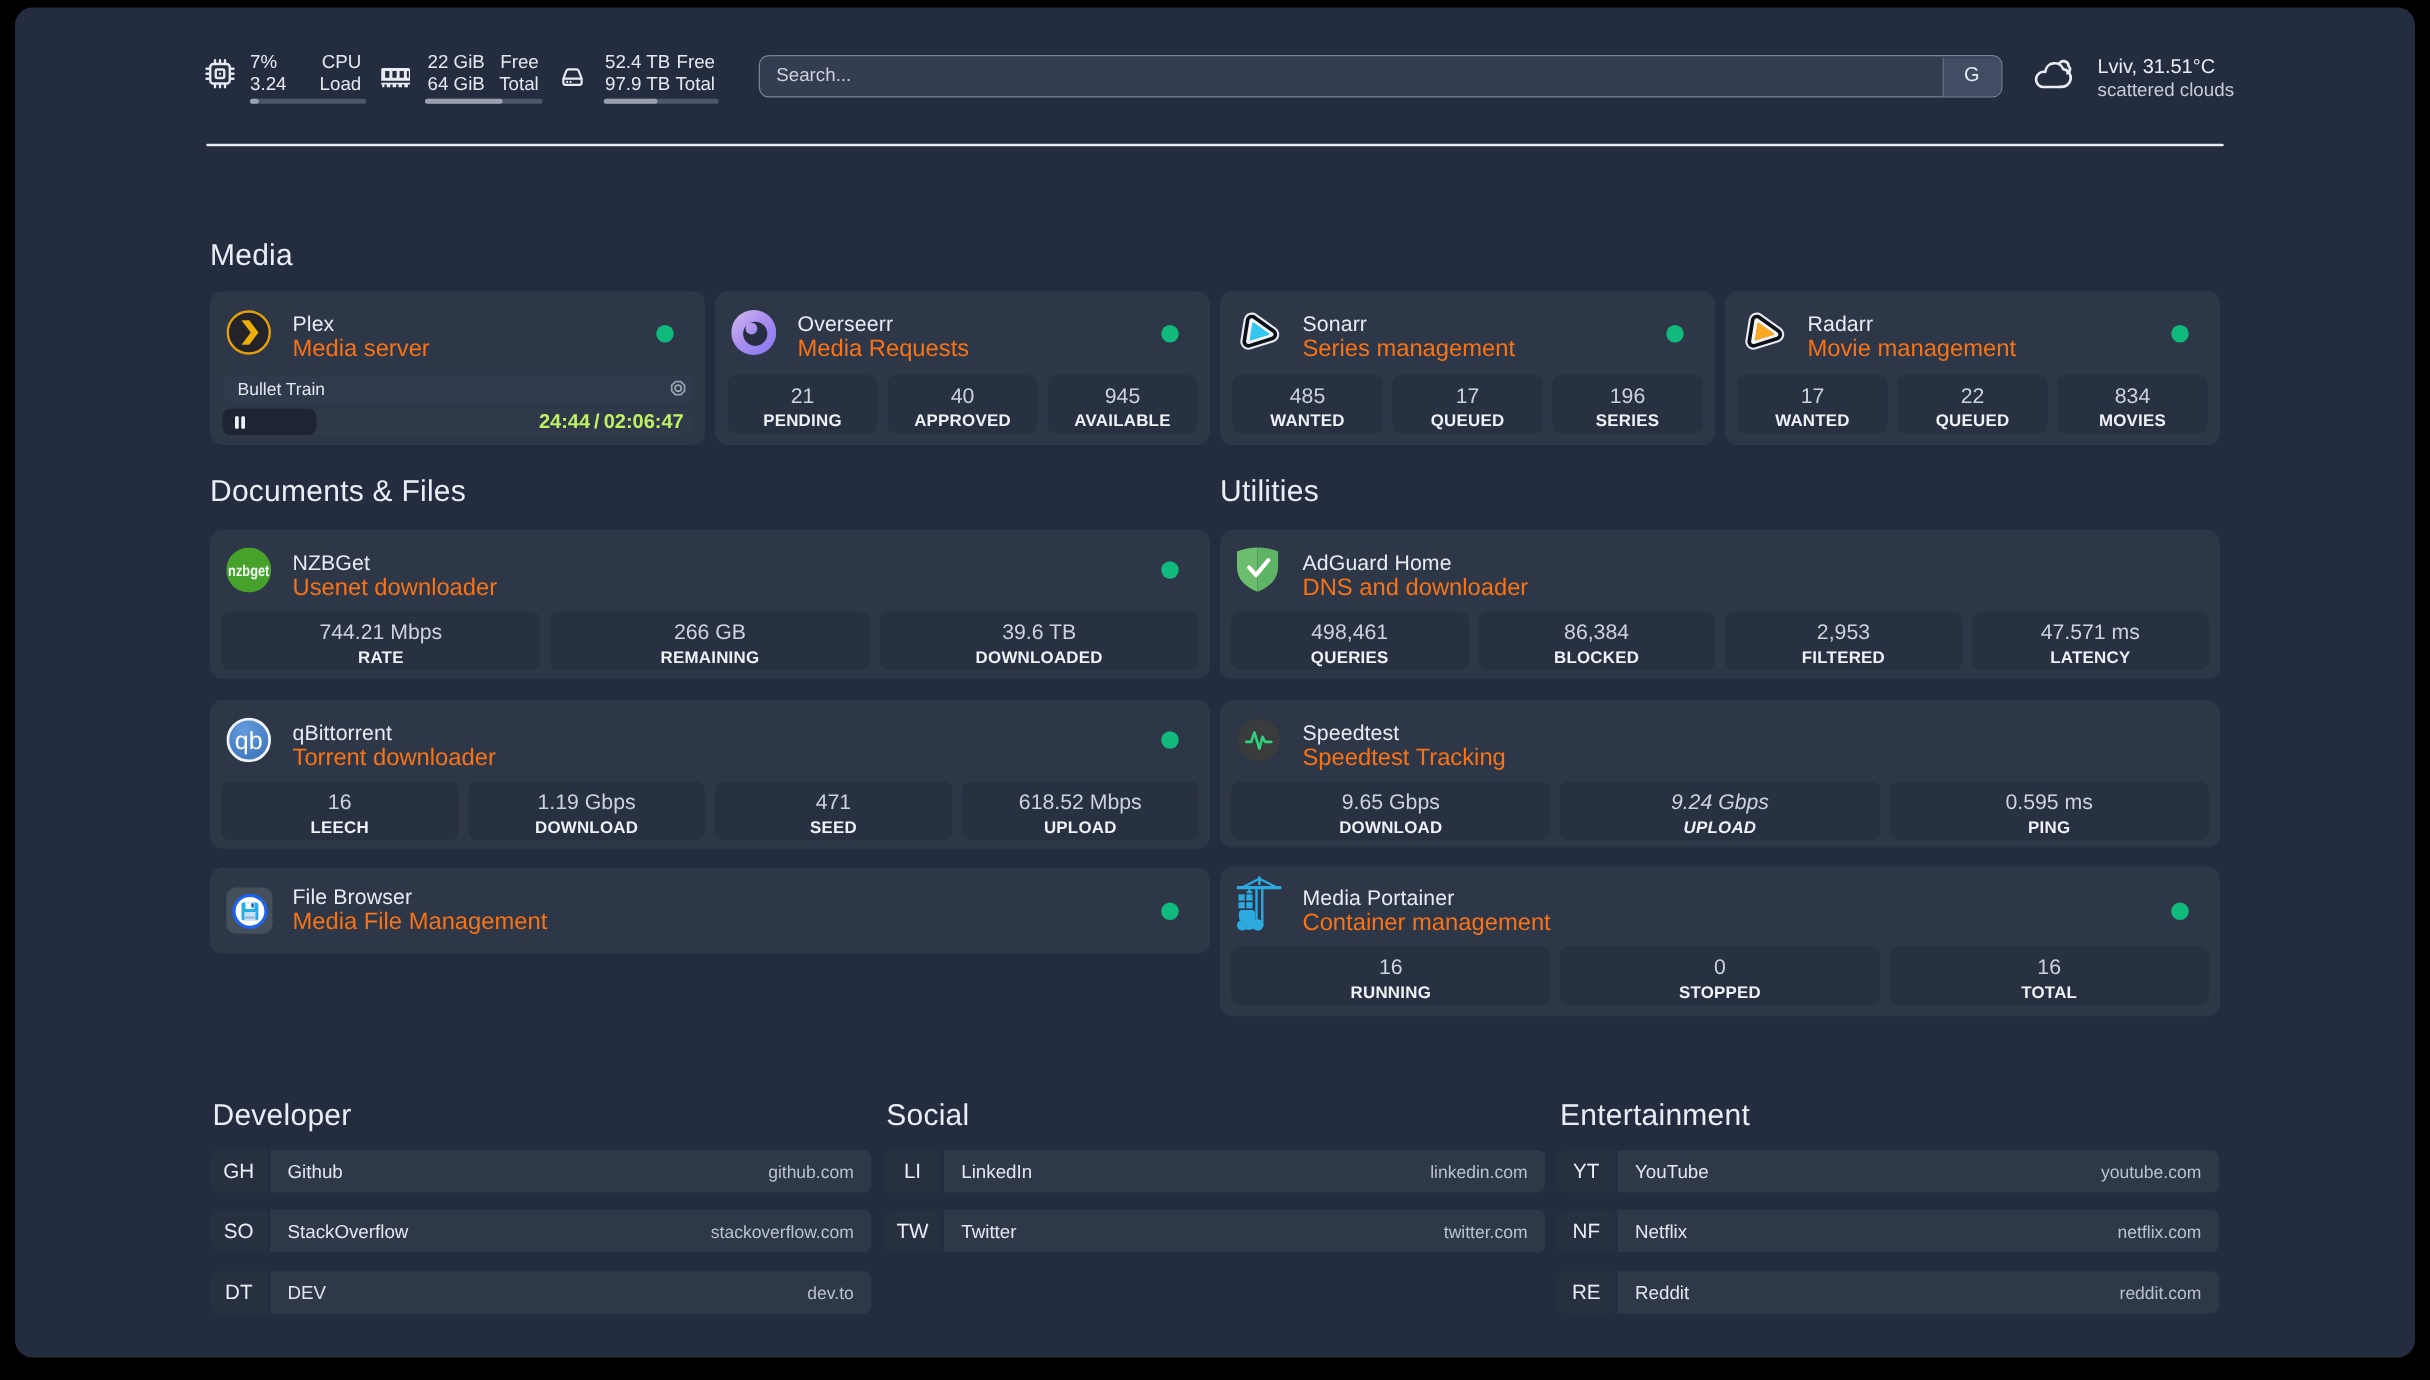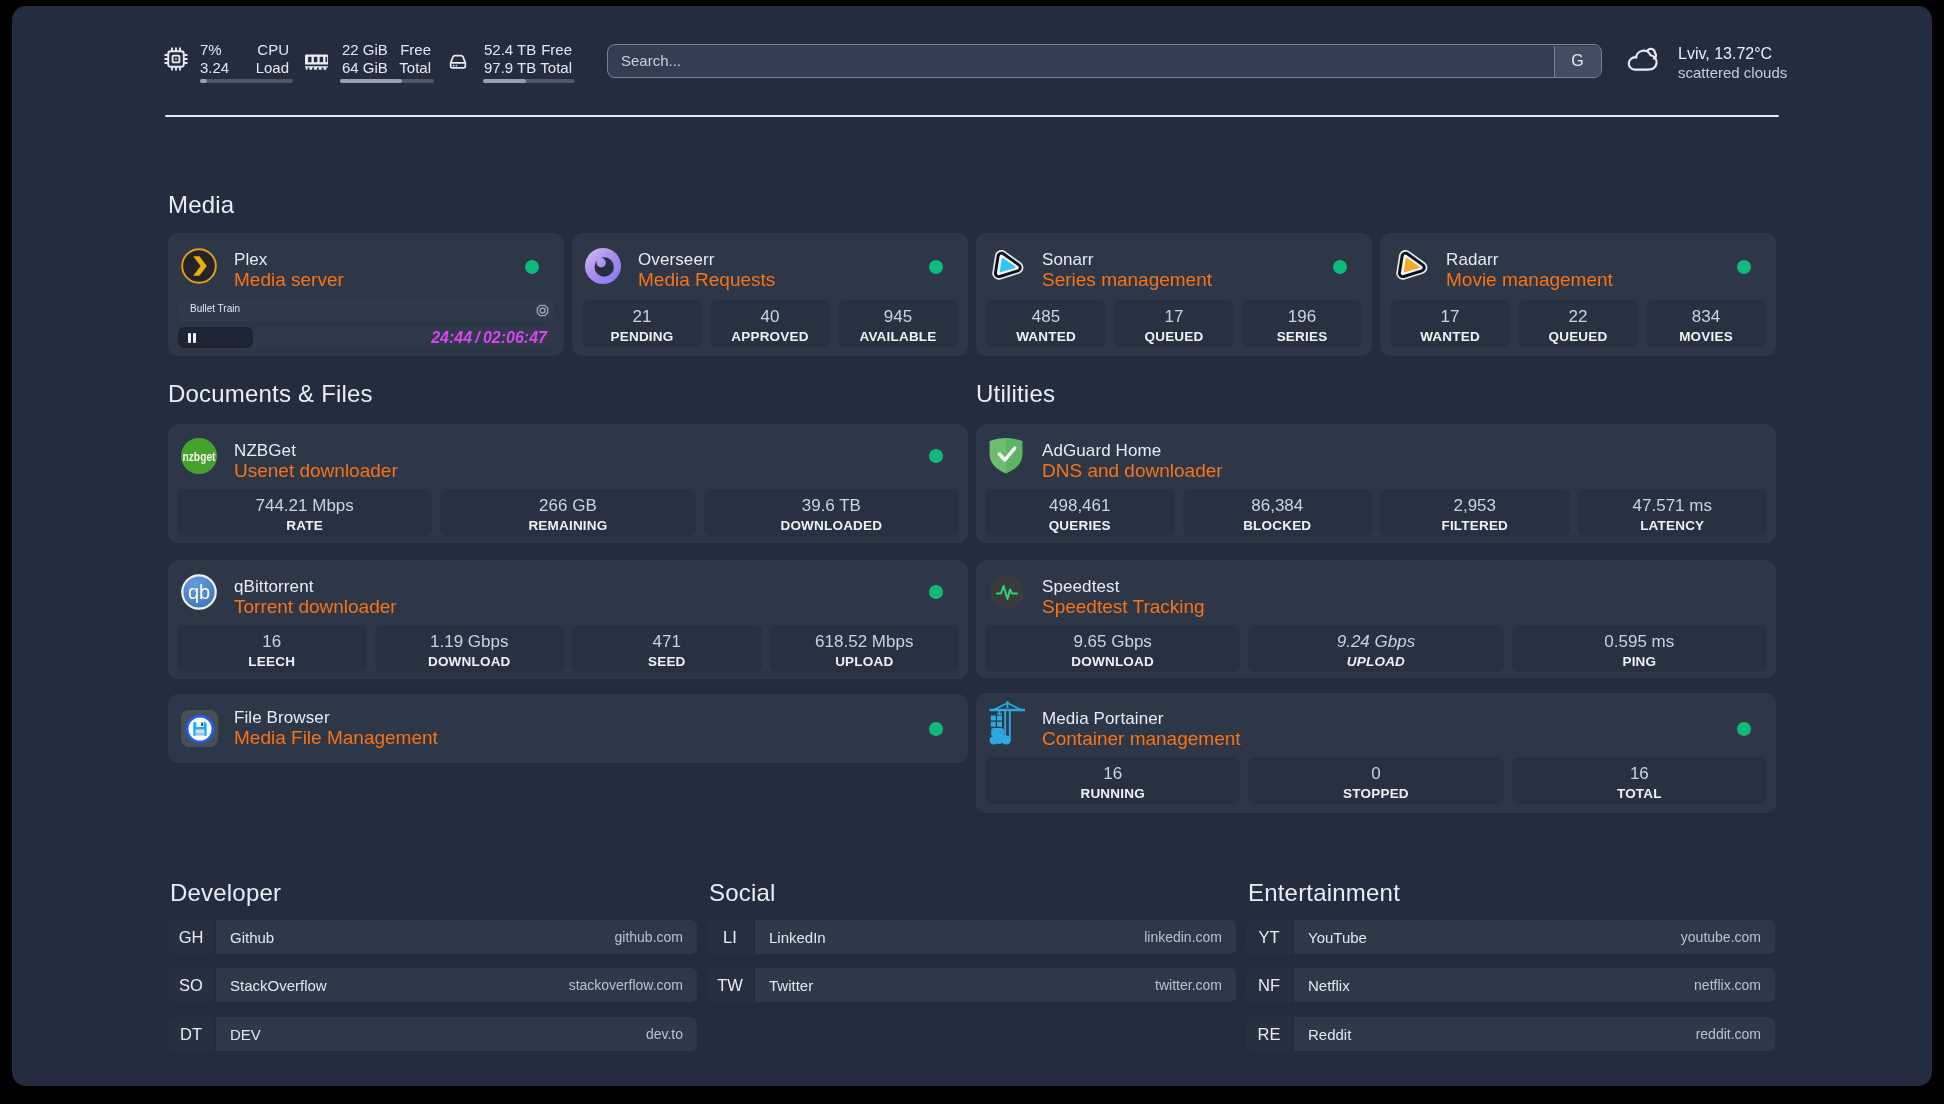--- a/index.html
+++ b/index.html
@@ -84,48 +84,48 @@
   </div>
 <div class="abs" style="left:607px;top:44px;width:995px;height:34px;background:#343d51;border:1.5px solid #79829a;border-radius:8px;"></div>
 <div class="abs" style="left:621px;top:52px;font-size:15px;color:#ccd2dc;">Search...</div>
 <div class="abs" style="left:1553.5px;top:45.5px;width:47px;height:31px;background:#424c62;border-radius:0 6.5px 6.5px 0;border-left:1.5px solid #79829a;display:flex;align-items:center;justify-content:center;font-size:16px;font-weight:500;color:#e8ecf2;">G</div>
 <svg class="abs" style="left:1625px;top:42px" width="36" height="34" viewBox="0 0 24 24">
 <g fill="none" stroke="#e9edf3" stroke-width="1.5" stroke-linecap="round" stroke-linejoin="round">
 <path d="M15.8 19.5 H6.3 a4.3 4.3 0 1 1 0.9-8.5 a5.3 5.3 0 0 1 10.2-1.6 a4 4 0 0 1 -1.6 9.9 Z"></path>
 <path d="M15.2 6 a2.9 2.9 0 0 1 5.2 1.7 a2.4 2.4 0 0 1 -0.7 4"></path>
 </g>
   </svg>
-<div class="abs" style="left:1678px;top:45px;font-size:16px;color:#e9edf3;">Lviv, 13.72°C</div>
+<div class="abs" style="left:1678px;top:45px;font-size:16px;color:#e9edf3;">Lviv, 31.51°C</div>
 <div class="abs" style="left:1678px;top:64px;font-size:15px;color:#c7cdd8;">scattered clouds</div>
 <div class="abs" style="left:165px;top:115px;width:1614px;height:2px;background:#e7ebf1;border-radius:1px;"></div>
 <div class="hdr" style="left:168px;top:191px;">Media</div>
 <div class="hdr" style="left:168px;top:380px;">Documents &amp; Files</div>
 <div class="hdr" style="left:976px;top:380px;">Utilities</div>
 <div class="hdr" style="left:170px;top:879px;">Developer</div>
 <div class="hdr" style="left:709px;top:879px;">Social</div>
 <div class="hdr" style="left:1248px;top:879px;">Entertainment</div>
 <div class="card" style="left:168px;top:233px;width:396px;height:123px;"></div>
 <svg class="abs" style="left:181px;top:248px" width="36" height="36" viewBox="0 0 36 36">
 <circle cx="18" cy="18" r="16.8" fill="#232329" stroke="#e3a00d" stroke-width="1.9"></circle>
 <path d="M12.2 8.2 h6.2 l7.4 9.8 -7.4 9.8 h-6.2 l7.4 -9.8 Z" fill="#ecaf0a"></path>
   </svg>
 <div class="title" style="left:234px;top:250px;">Plex</div>
 <div class="sub" style="left:234px;top:269px;">Media server</div>
 <div class="dot" style="left:525px;top:260px;"></div>
 <div class="abs" style="left:178px;top:300px;width:376px;height:22px;background:#303a4d;border-radius:6px;"></div>
-<div class="abs" style="left:190px;top:303px;font-size:10px;color:#e3e8ef;">Bullet Train</div>
+<div class="abs" style="left:190px;top:303px;font-size:14px;color:#e3e8ef;">Bullet Train</div>
 <svg class="abs" style="left:535.5px;top:303.5px" width="13" height="13" viewBox="0 0 24 24" fill="none" stroke="#99a2b0" stroke-width="2.6" stroke-linejoin="round">
 <path d="M8 2.5 h8 l5.5 5.5 v8 l-5.5 5.5 h-8 l-5.5 -5.5 v-8 Z"></path>
 <circle cx="12" cy="12" r="4.6"></circle>
   </svg>
 <div class="abs" style="left:178px;top:327px;width:376px;height:21px;background:#2f3949;border-radius:6px;"></div>
 <div class="abs" style="left:178px;top:327px;width:75px;height:21px;background:#1d2535;border-radius:6px;"></div>
 <div class="abs" style="left:188px;top:332.5px;width:3px;height:10px;background:#eef1f5;border-radius:1px;"></div>
 <div class="abs" style="left:193px;top:332.5px;width:3px;height:10px;background:#eef1f5;border-radius:1px;"></div>
-<div class="abs" style="right:1397px;top:329px;font-size:16px;font-weight:600;color:#d946ef;font-style:italic;">24:44 / 02:06:47</div>
+<div class="abs" style="right:1397px;top:329px;font-size:16px;font-weight:600;color:#bef264;">24:44 / 02:06:47</div>
 <div class="card" style="left:572px;top:233px;width:396px;height:123px;"></div>
 <svg class="abs" style="left:585px;top:248px" width="36" height="36" viewBox="0 0 36 36">
 <defs>
       <linearGradient id="ovg" x1="0" y1="0" x2="1" y2="1">
 <stop offset="0" stop-color="#d6bcf4"></stop>
         <stop offset="0.45" stop-color="#ab90ee"></stop>
         <stop offset="1" stop-color="#8374f3"></stop>
       </linearGradient>
 <linearGradient id="ovg2" x1="0" y1="0" x2="1" y2="1">
 <stop offset="0" stop-color="#c4a8f2"></stop>

